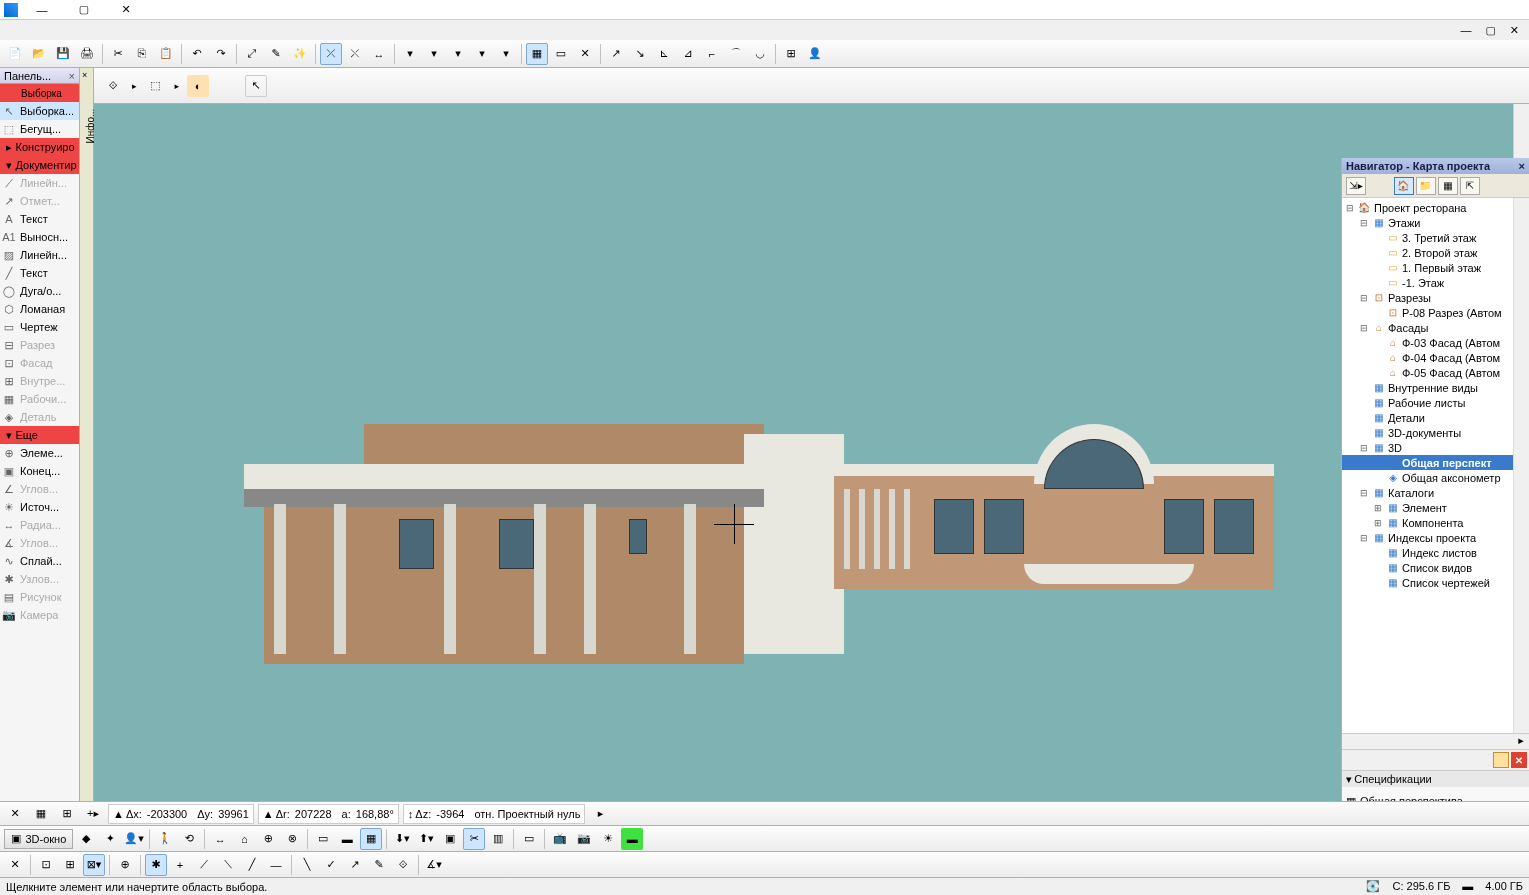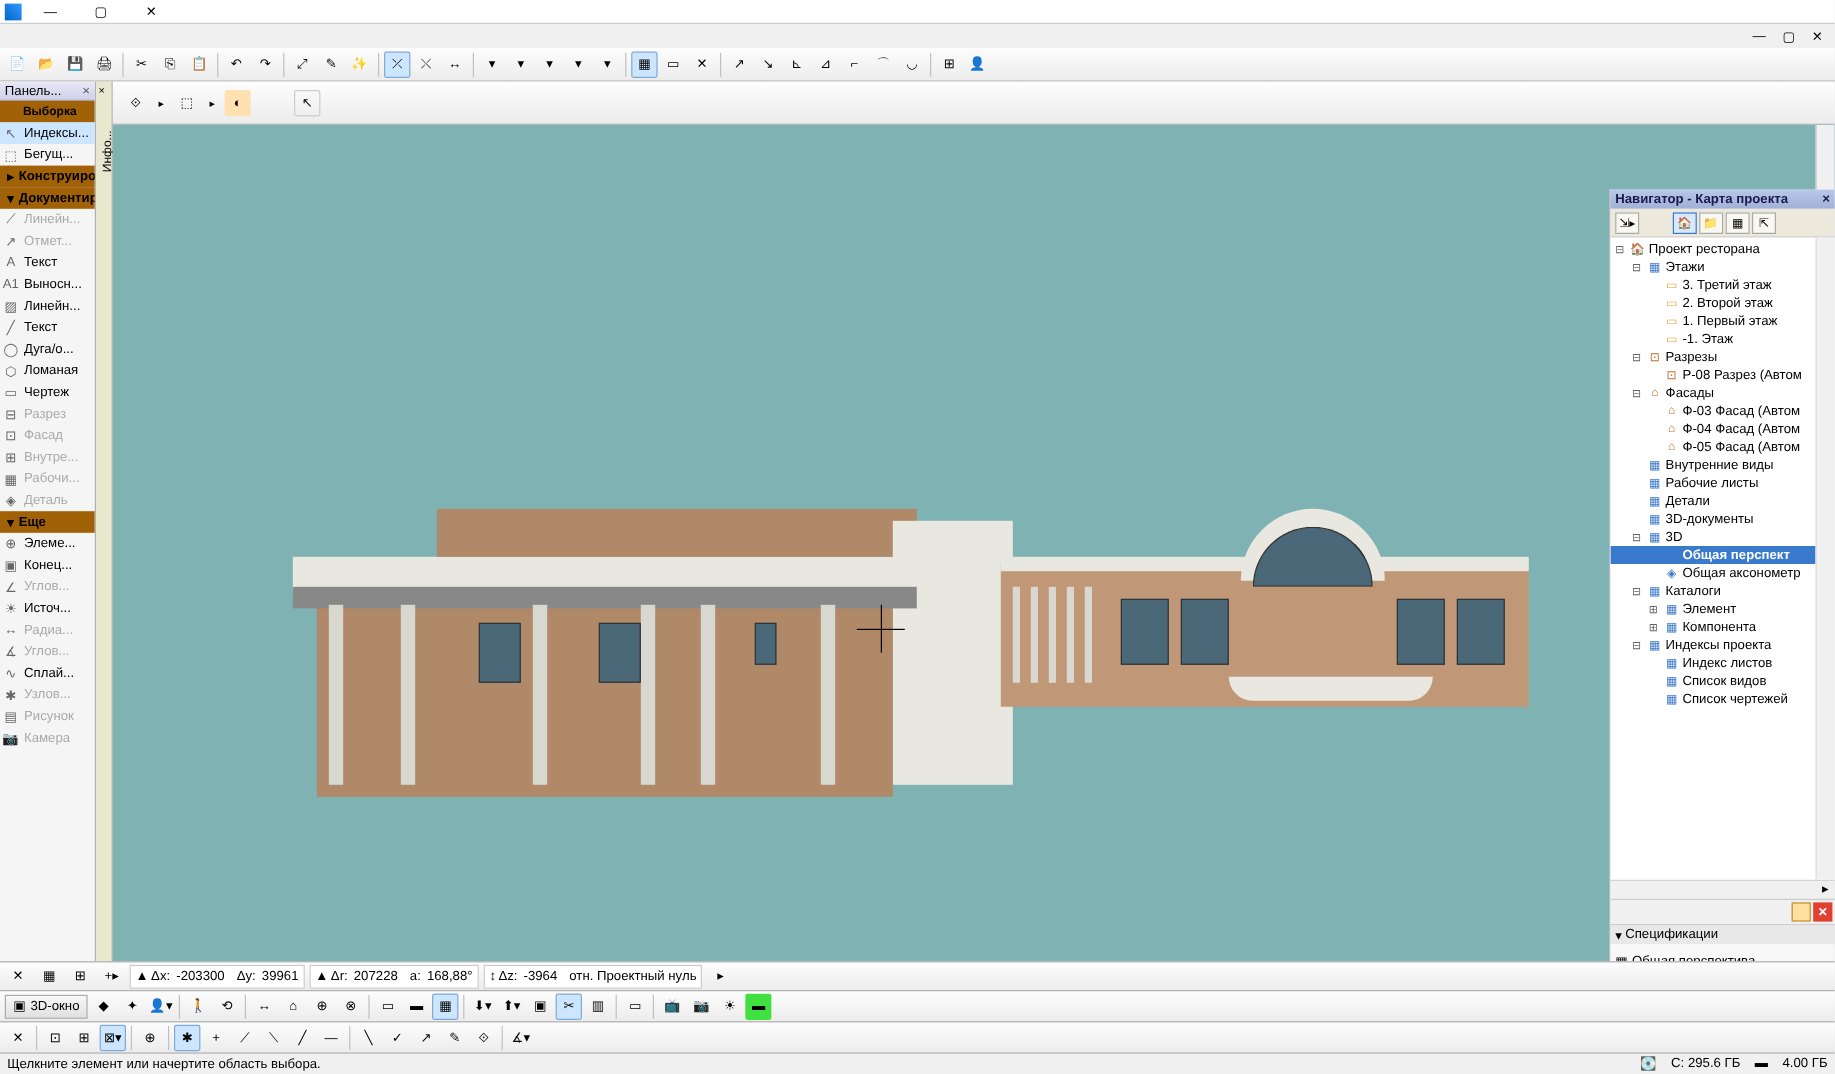--- a/index.html
+++ b/index.html
@@ -16,21 +16,21 @@
 .tb-btn.active{background:#cde6ff;border-color:#7da8d8}
 .tb-sep{width:1px;height:20px;background:#c0c0c0;margin:0 2px}
 .main-area{position:absolute;top:68px;left:0;right:0;bottom:68px;display:flex}
 .left-panel{width:80px;background:#f5f5f5;border-right:1px solid #b0b0b0;display:flex;flex-direction:column;overflow:hidden}
 .panel-header{background:linear-gradient(#e8e8f8,#d0d0e8);height:16px;font-size:10px;padding:1px 4px;display:flex;align-items:center;border-bottom:1px solid #a0a0c0}
 .panel-header .x{margin-left:auto;color:#555;cursor:pointer}
 .tool-row{height:18px;display:flex;align-items:center;padding:0 2px;gap:4px;cursor:pointer;font-size:10px;overflow:hidden;white-space:nowrap}
 .tool-row.sel{background:#cde6ff}
 .tool-row .ti{width:14px;height:14px;display:inline-flex;align-items:center;justify-content:center;color:#666}
 .tool-row.dim{color:#aaa}
-.tool-row.hdr{background:#a16207;font-weight:bold;color:#000}
+.tool-row.hdr{background:#ef4444;font-weight:normal;color:#000}
 .tool-row.hdr::before{content:"";}
 .info-strip{width:14px;background:#e8e8d0;border-right:1px solid #b0b0b0;position:relative}
 .info-strip .vt{transform:rotate(-90deg);transform-origin:center;position:absolute;top:50px;left:-10px;font-size:10px;width:40px}
 .info-strip .close-x{position:absolute;top:2px;left:2px;font-size:9px;cursor:pointer}
 .info-bar{height:36px;background:linear-gradient(#fdfdfd,#ececec);border-bottom:1px solid #b0b0b0;display:flex;align-items:center;padding:0 8px;gap:8px}
 .canvas-wrap{flex:1;display:flex;flex-direction:column;position:relative}
 .canvas{flex:1;background:#7fb3b3;position:relative;overflow:hidden}
 .building{position:absolute;top:320px;left:150px;width:1030px;height:270px}
 .b-block{position:absolute;background:#b08968}
 .b-white{position:absolute;background:#e8e8e0}
@@ -143,21 +143,21 @@
 
   <div class="left-panel">
     <div class="panel-header">
       <span>Панель...</span>
       <span class="x">×</span>
     </div>
     <div class="tool-row hdr" style="justify-content:center;font-size:10px">Выборка</div>
     <div id="tools1">
         <div class="tool-row sel">
           <span class="ti">↖</span>
-          <span>Индексы...</span>
+          <span>Выборка...</span>
         </div>
         <div class="tool-row">
           <span class="ti">⬚</span>
           <span>Бегущ...</span>
         </div>
       </div>
     <div class="tool-row hdr">
         <span>▸</span>
         <span>Конструиро</span>
       </div>

